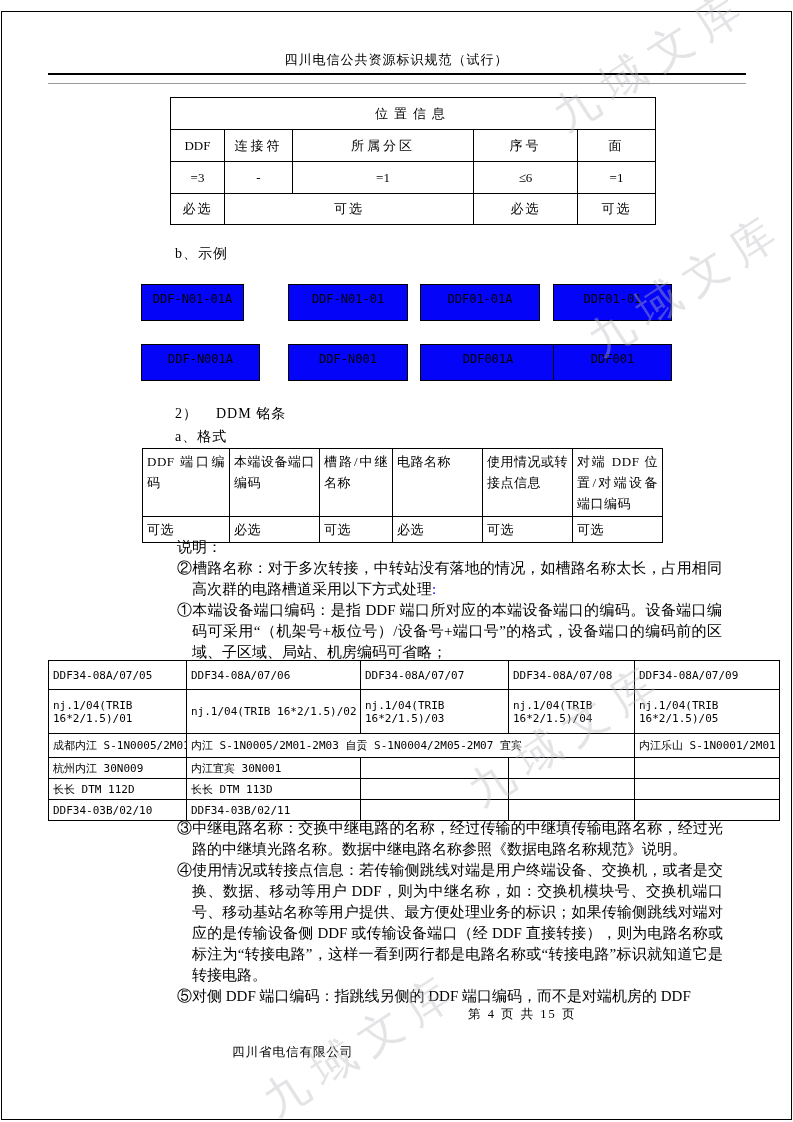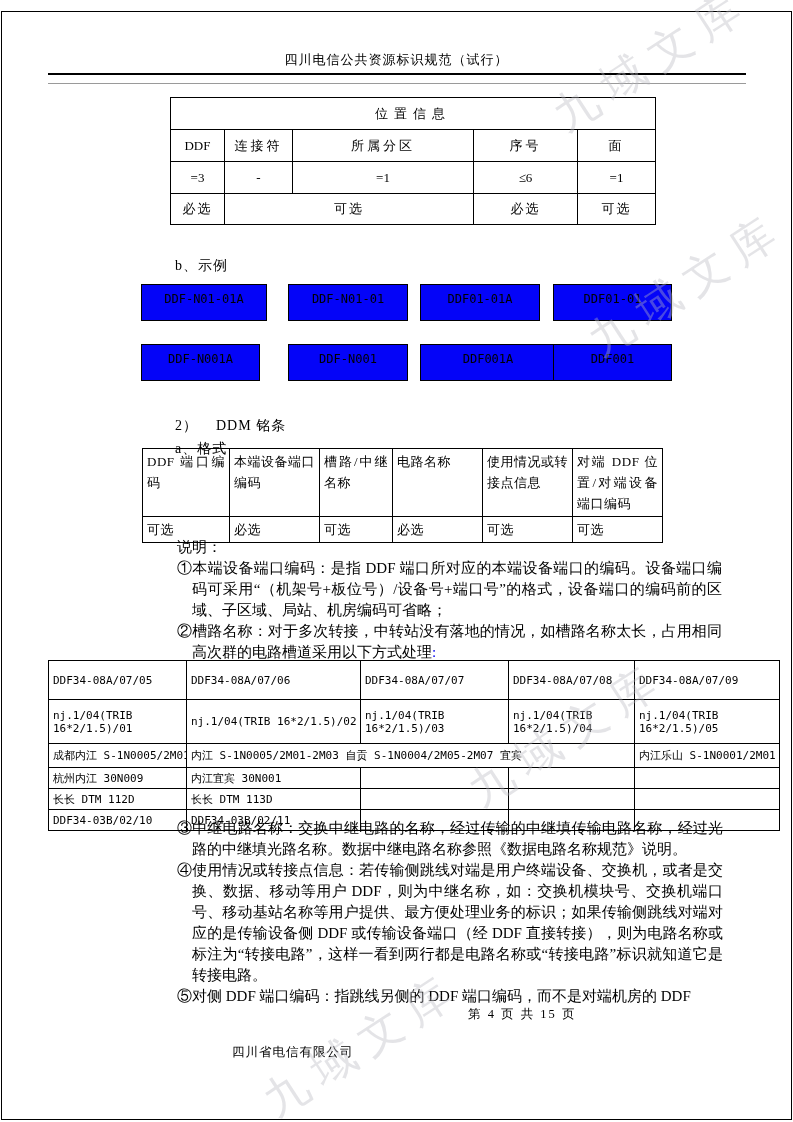--- a/index.html
+++ b/index.html
@@ -24,21 +24,21 @@
   td { border:1px solid #000; overflow:hidden; }
 
   
   .pos-table { position:absolute; left:170px; top:97px; width:485px; }
   .pos-table td { text-align:center; font-size:13px; vertical-align:middle; }
   .pos-title { font-size:14px; letter-spacing:6px; }
   .pos-head { letter-spacing:3px; }
   .pos-req { letter-spacing:2px; }
 
   
-  .sec-label { position:absolute; font-size:14px; letter-spacing:1px; white-space:pre;margin-top:12px; }
+  .sec-label { position:absolute; font-size:14px; letter-spacing:1px; white-space:pre; }
 
   
   .tag { position:absolute; height:37px; box-sizing:border-box;
     background:#0404f8; border:1px solid #000; color:#000;
     font-family:"DejaVu Sans Mono",monospace; font-size:12px;
     text-align:center; padding-top:7px; }
 
   
   .fmt-table { position:absolute; left:142px; top:448px; width:520px; }
   .fmt-table td { font-size:13px; vertical-align:top; padding:2px 4px; line-height:21px;
@@ -114,21 +114,21 @@
     <td class="pos-req">必选</td>
     <td colspan="2" class="pos-req">可选</td>
     <td class="pos-req">必选</td>
     <td class="pos-req">可选</td>
   </tr>
 </tbody>
   </table>
 
 <div class="sec-label" style="left:175px; top:245px;">b、示例</div>
 
-<div class="tag" style="left: 141px; top: 284px; width: 126px; background: rgb(4, 4, 248);">DDF-N01-01A</div>
+<div class="tag" style="left: 141px; top: 284px; width: 103px; background: rgb(4, 4, 248);">DDF-N01-01A</div>
 <div class="tag" style="left: 288px; top: 284px; width: 120px; background: rgb(4, 4, 248);">DDF-N01-01</div>
 <div class="tag" style="left: 420px; top: 284px; width: 120px; background: rgb(4, 4, 248);">DDF01-01A</div>
 <div class="tag" style="left: 553px; top: 284px; width: 119px; background: rgb(4, 4, 248);">DDF01-01</div>
 
 <div class="tag" style="left: 141px; top: 344px; width: 119px; background: rgb(4, 4, 248);">DDF-N001A</div>
 <div class="tag" style="left: 288px; top: 344px; width: 120px; background: rgb(4, 4, 248);">DDF-N001</div>
 <div class="tag" style="left: 420px; top: 344px; width: 136px; background: rgb(4, 4, 248);">DDF001A</div>
 <div class="tag" style="left: 553px; top: 344px; width: 119px; background: rgb(4, 4, 248);">DDF001</div>
 
 <div class="sec-label" style="left:175px; top:405px;">2）    DDM 铭条</div>
@@ -158,34 +158,34 @@
     <td>可选</td>
     <td>必选</td>
     <td>可选</td>
     <td>可选</td>
   </tr>
 </tbody>
   </table>
 
 <div class="notes">
   <div>说明：</div>
+  <div class="hang"><span>②槽路名称：对于多次转接，中转站没有落地的情况，如槽路名称太长，占用相同高次群的电路槽道采用以下方式处理</span><span class="blue" style="color: rgb(0, 0, 238);">:</span></div>
   <div class="hang">①本端设备端口编码：是指 DDF 端口所对应的本端设备端口的编码。设备端口编码可采用“（机架号+板位号）/设备号+端口号”的格式，设备端口的编码前的区域、子区域、局站、机房编码可省略；</div>
-  <div class="hang"><span>②槽路名称：对于多次转接，中转站没有落地的情况，如槽路名称太长，占用相同高次群的电路槽道采用以下方式处理</span><span class="blue" style="color: rgb(0, 0, 238);">:</span></div>
 </div>
 
 <table class="ddf-table">
   <colgroup>
       <col style="width:138px">
       <col style="width:174px">
       <col style="width:148px">
       <col style="width:126px">
       <col style="width:145px">
     </colgroup>
   <tbody>
-      <tr style="height:39px">
+      <tr style="height:29px">
     <td class="nowrap">DDF34-08A/07/05</td>
     <td class="nowrap">DDF34-08A/07/06</td>
     <td class="nowrap">DDF34-08A/07/07</td>
     <td class="nowrap">DDF34-08A/07/08</td>
     <td class="nowrap">DDF34-08A/07/09</td>
   </tr>
   <tr style="height:44px">
     <td class="pre">nj.1/04(TRIB
 16*2/1.5)/01</td>
     <td class="nowrap">nj.1/04(TRIB 16*2/1.5)/02</td>

